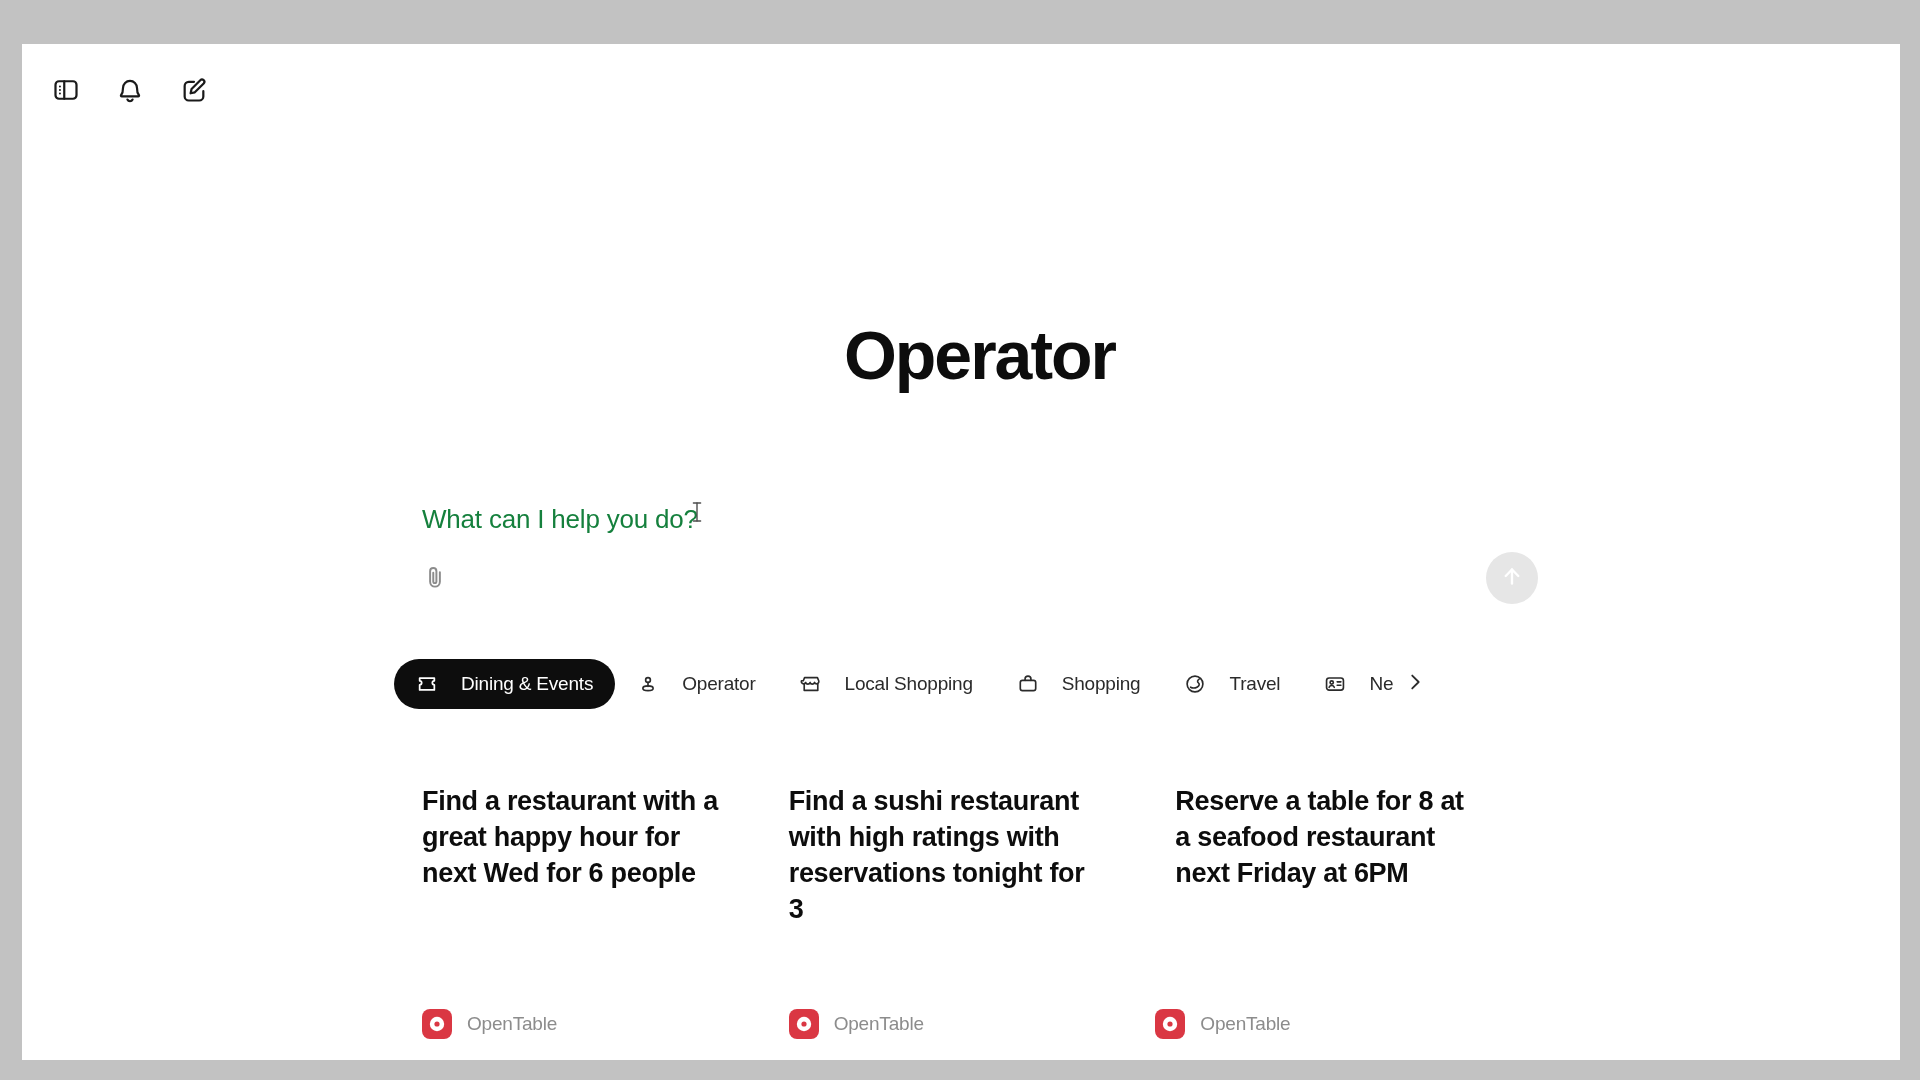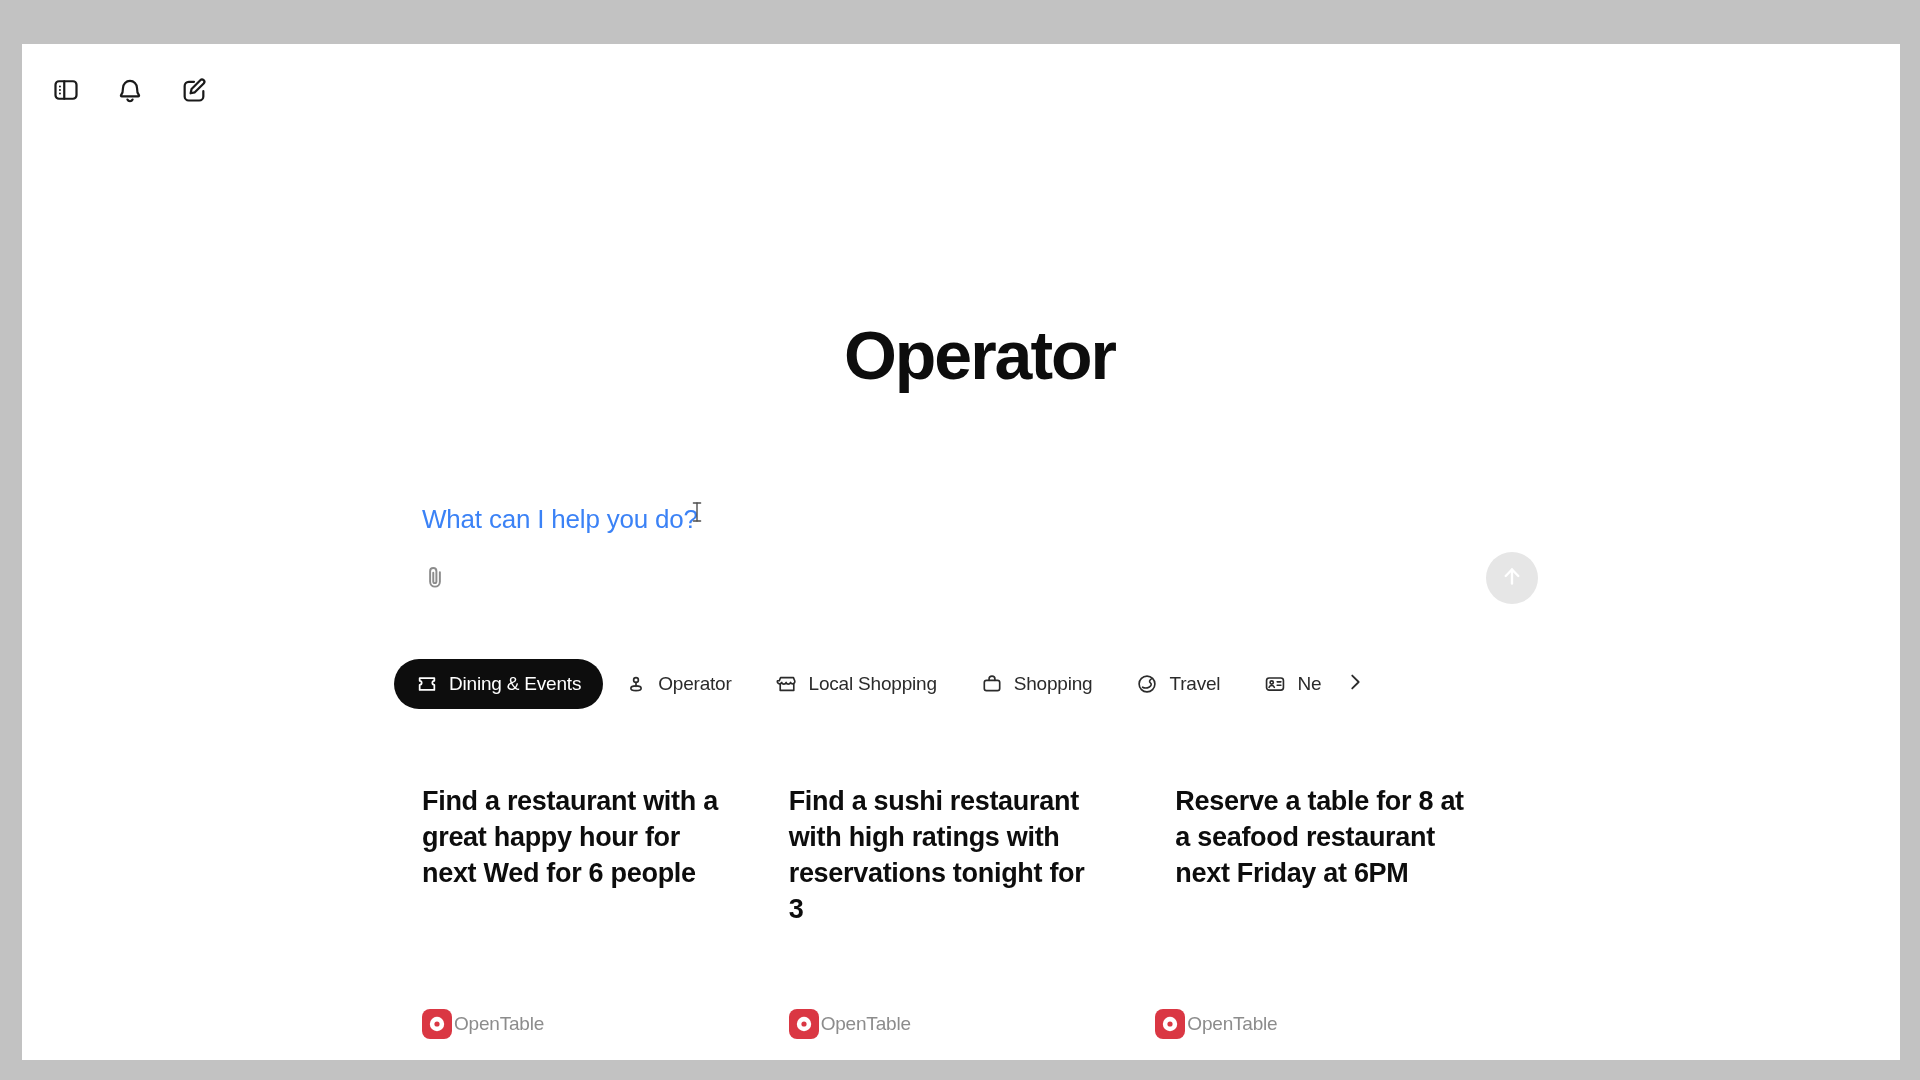--- a/index.html
+++ b/index.html
@@ -44,21 +44,21 @@
   }
 
   
   #composer {
     position:absolute;
     left:378px; top:430px;
     width:1140px; height:130px;
   }
   #composer-placeholder {
     position:absolute; left:22px; top:30px;
-    font-size:26px; color:#3b82f6;
+    font-size:26px; color:#15803d;
     letter-spacing:-0.2px;
     white-space:nowrap;
     text-align:center;
   }
   #text-caret {
     position:absolute; left:290px; top:26px;
     width:14px; height:24px;
   }
   #attach-button {
     position:absolute; left:14px; top:84px;
@@ -78,21 +78,21 @@
   
   #category-tabs {
     position:absolute;
     left:372px; top:612px;
     width:1150px; height:56px;
     display:flex; align-items:center;
     gap:0px;
   }
   .cat-tab {
     display:flex; align-items:center;
-    gap:11px;
+    gap:23px;
     height:50px;
     padding:0 22px;
     border-radius:25px;
     cursor:pointer;
     white-space:nowrap;
     color:#2b2b2b;
     font-size:19px;
     letter-spacing:-0.2px;
   }
   .cat-tab.active {
@@ -125,21 +125,21 @@
     line-height:1.33;
     color:#0d0d0d;
     letter-spacing:-0.3px;
     width:300px;
   }
   .sugg-card:nth-child(2) .sugg-text { width:310px; }
   .sugg-card:nth-child(3) .sugg-text { width:290px;margin-left:20px; }
   .sugg-source {
     position:absolute;
     left:0; top:225px;
-    display:flex; align-items:center; gap:2px;
+    display:flex; align-items:center; gap:15px;
   }
   .ot-logo {
     width:30px; height:30px;
     border-radius:8px;
     display:flex; align-items:center; justify-content:center;
   }
   .ot-name {
     font-size:19px; color:#8c8c8c;
     letter-spacing:-0.2px;
   }

